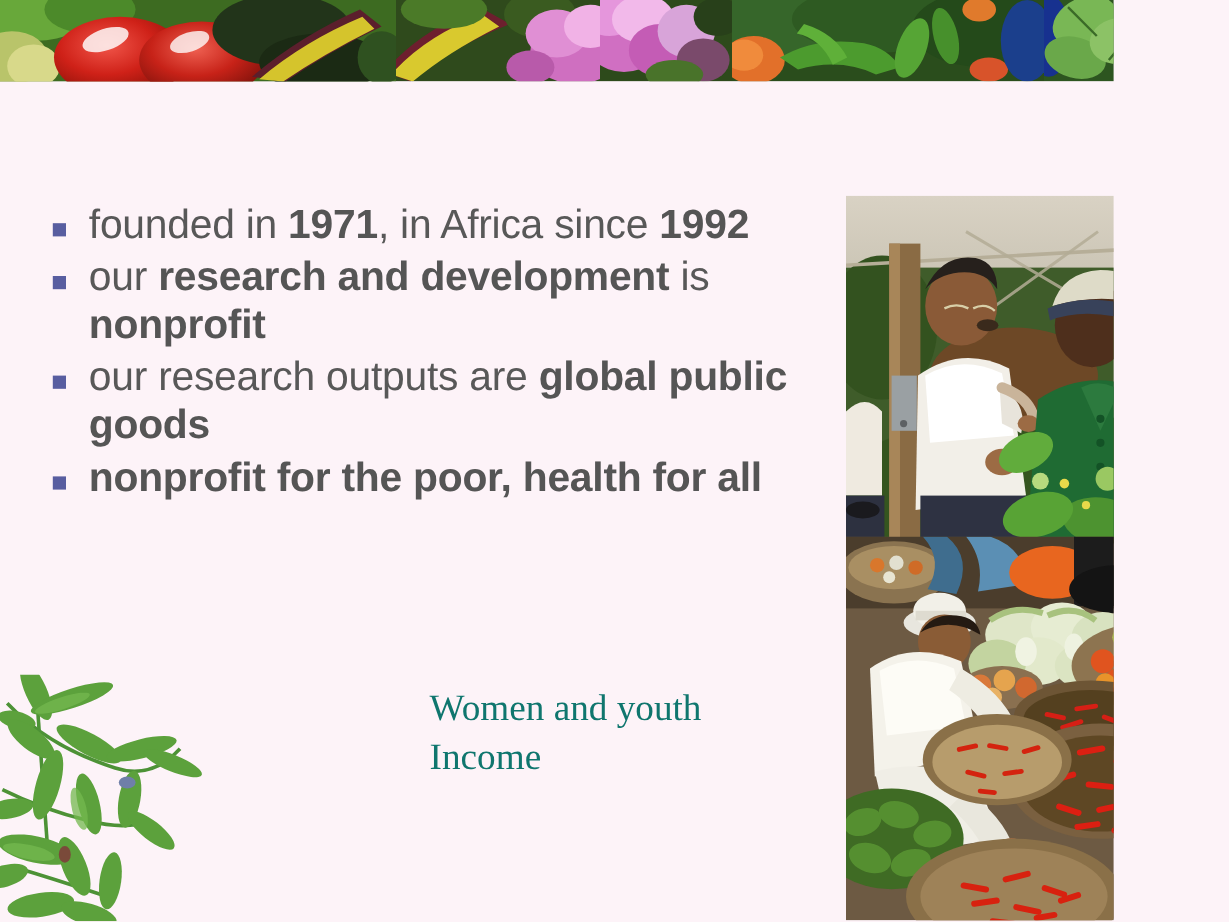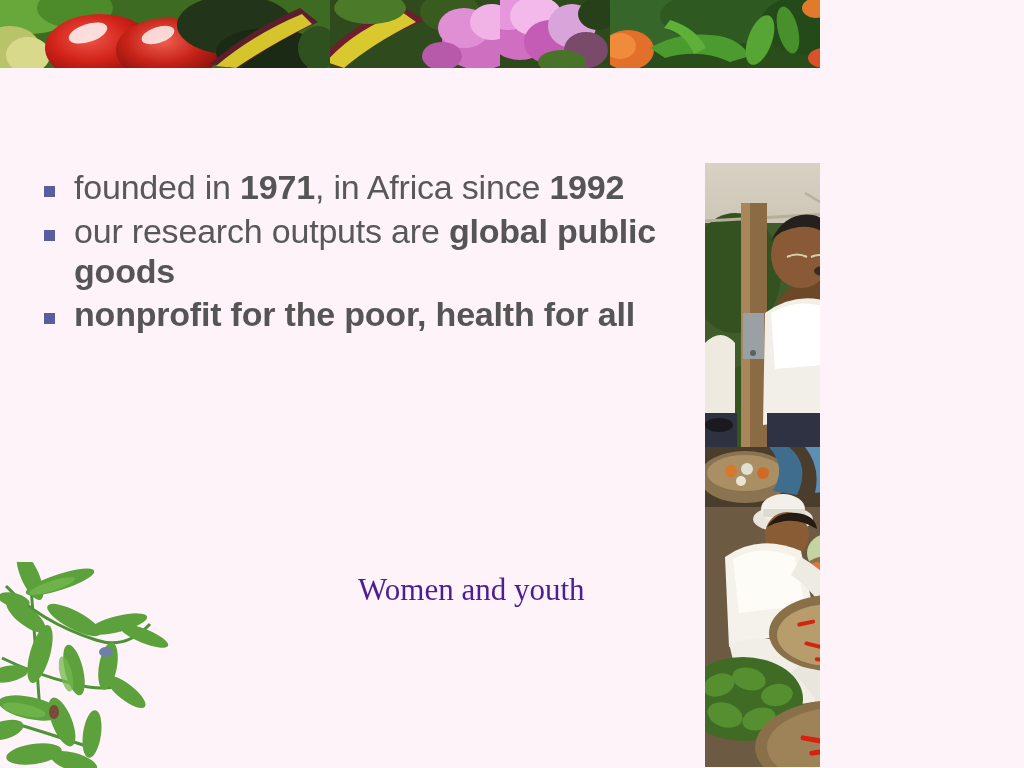--- a/index.html
+++ b/index.html
@@ -5,21 +5,21 @@
 <style>
   * { box-sizing: border-box; margin: 0; padding: 0; }
   html, body {
     width: 1024px; height: 768px;
     overflow: hidden;
     background: #fdf3f8;
     font-family: "Liberation Sans", sans-serif;
   }
   #slide {
     position: relative;
-    width: 820px; height: 768px;
+    width: 928px; height: 768px;
     background: #fdf3f8;
     overflow: hidden;
   }
 
   
   #banner {
     position: absolute; left: 0; top: 0;
     width: 1024px; height: 68px;
     display: flex;
     overflow: hidden;
@@ -201,30 +201,35 @@
 
   </div>
 
   <div id="bullet-list">
       <div class="bullet-row">
         <span class="bullet-marker" style="background: rgb(88, 93, 160);"></span>
         <span class="bullet-text" style="color: rgb(88, 88, 88);"><span>founded in </span><b>1971</b><span>, in Africa since </span><b>1992</b></span>
       </div>
       <div class="bullet-row">
         <span class="bullet-marker" style="background: rgb(88, 93, 160);"></span>
+        <span class="bullet-text" style="color: rgb(88, 88, 88);"><span>our </span><b>research and development</b><span> is </span><b>nonprofit</b></span>
+      </div>
+      <div class="bullet-row">
+        <span class="bullet-marker" style="background: rgb(88, 93, 160);"></span>
         <span class="bullet-text" style="color: rgb(88, 88, 88);"><span>our research outputs are </span><b>global public goods</b></span>
       </div>
       <div class="bullet-row">
         <span class="bullet-marker" style="background: rgb(88, 93, 160);"></span>
         <span class="bullet-text" style="color: rgb(88, 88, 88);"><b>nonprofit for the poor, health for all</b></span>
       </div>
     </div>
 
-  <div id="serif-block" style="color: #4c1d95;">
+  <div id="serif-block" style="color: #0f766e;">
       <div>Women and youth</div>
+      <div>Income</div>
     </div>
 
   <div id="photo-greenhouse">
     <svg viewBox="0 0 319 290" preserveAspectRatio="none">
       <defs>
         <linearGradient id="ghSky" x1="0" y1="0" x2="0" y2="1">
           <stop offset="0%" stop-color="#d9d2c4"></stop>
             <stop offset="100%" stop-color="#9c9a84"></stop>
         </linearGradient>
       </defs>

